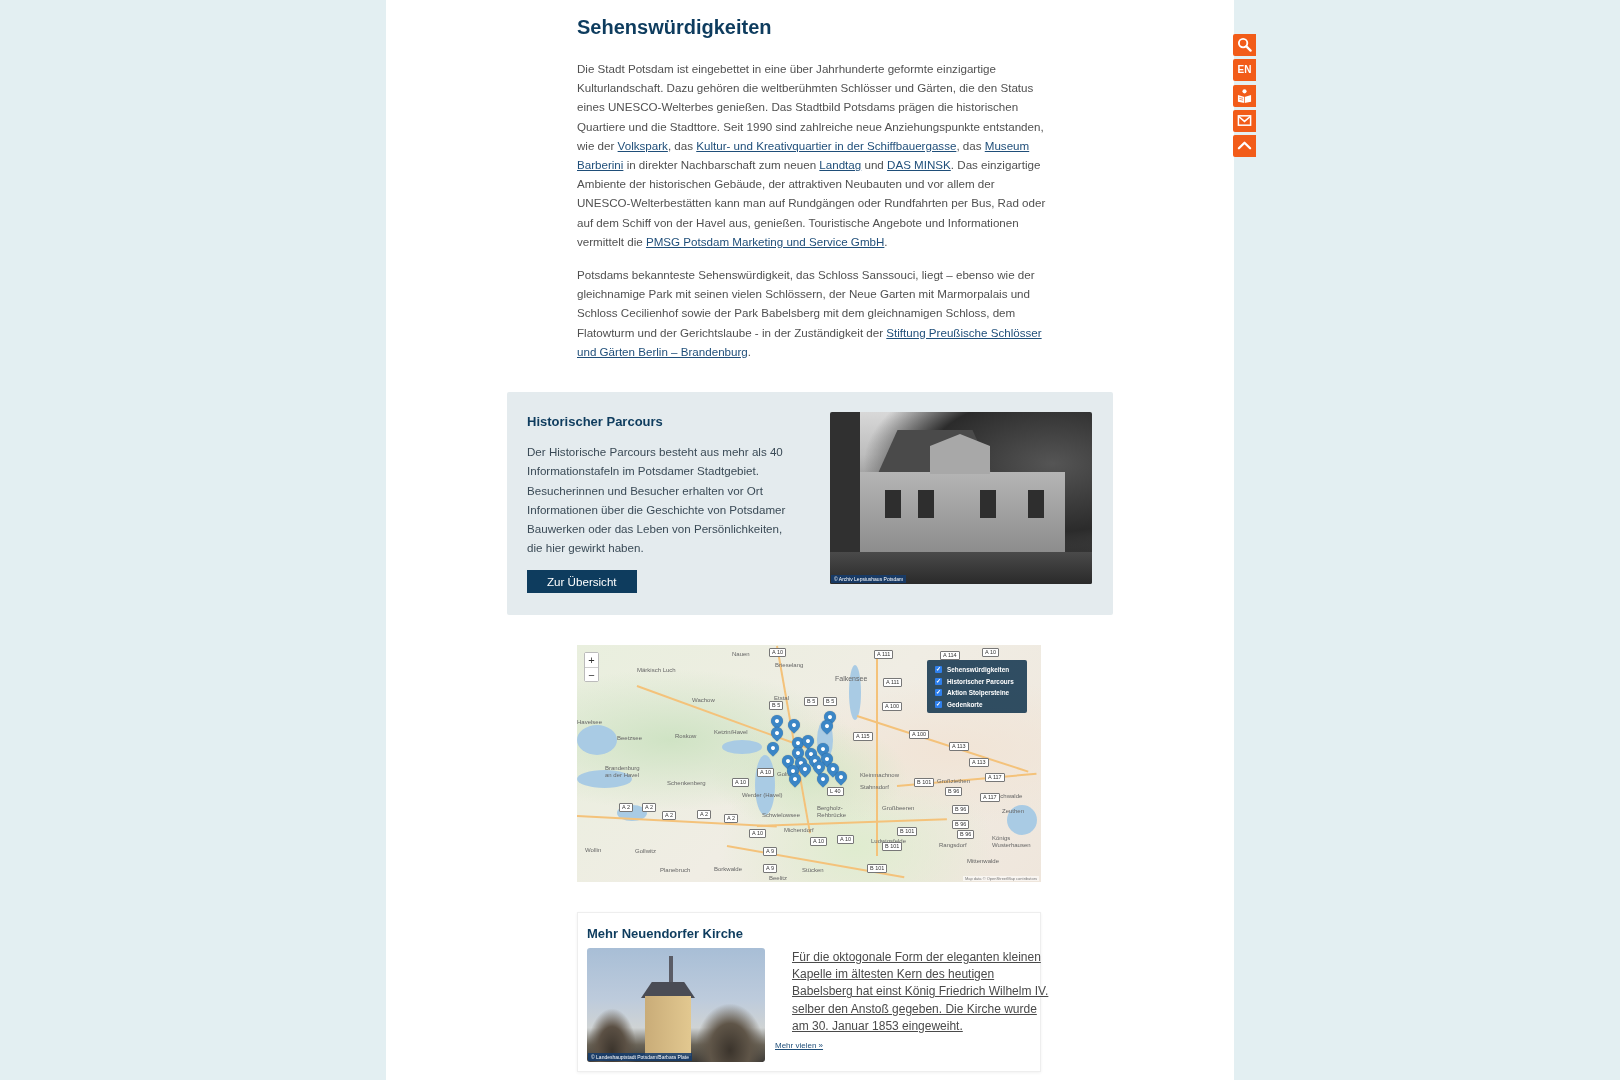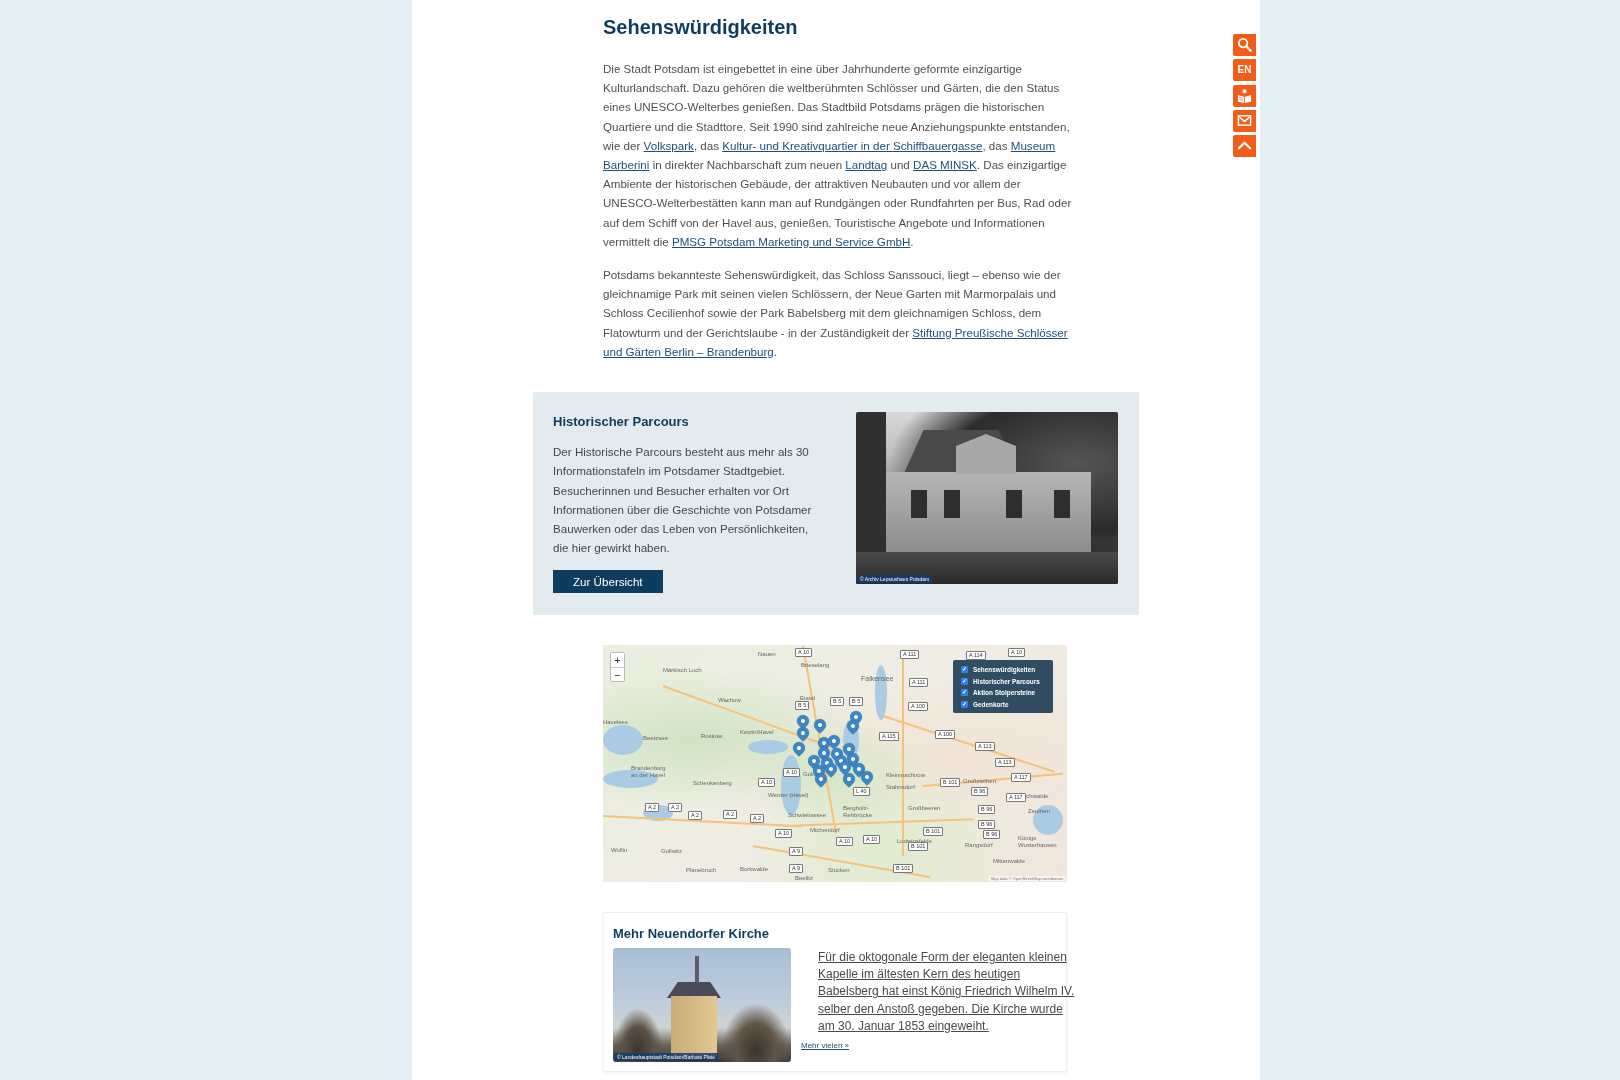--- a/index.html
+++ b/index.html
@@ -1,18 +1,18 @@
 <!DOCTYPE html>
 <html><head>
 <meta charset="utf-8">
 <style>
   * { box-sizing: border-box; margin: 0; padding: 0; }
   html, body { width: 1620px; height: 1080px; overflow: hidden; }
   body { background: #e3eff2; font-family: "Liberation Sans", sans-serif; color: #444; position: relative; }
-  .page { position: absolute; left: 386px; top: 0; width: 848px; height: 1080px; background: #fff; margin-left: 26px; }
+  .page { position: absolute; left: 386px; top: 0; width: 848px; height: 1080px; background: #fff; }
   .content { position: absolute; left: 191px; top: 0; width: 470px; }
   h1 { position: absolute; left: 0; top: 16px; font-size: 20px; font-weight: bold; color: #0e3c5e; white-space: nowrap; }
   .intro { position: absolute; left: 0; top: 59px; width: 470px; font-size: 11.6px; line-height: 19.2px; color: #505050; }
   .intro p { margin-bottom: 14px; }
   .intro a { color: #1f4e79; text-decoration: underline; }
 
   .parcours { position: absolute; left: 121px; top: 392px; width: 606px; height: 223px; background: #e4ebee; border-radius: 2px; }
   .parcours h2 { position: absolute; left: 20px; top: 22px; font-size: 13px; color: #0e3c5e; font-weight: bold; }
   .parcours .ptext { position: absolute; left: 20px; top: 50px; width: 270px; font-size: 11.6px; line-height: 19.3px; color: #3a4a56; }
   .parcours .btn { position: absolute; left: 20px; top: 178px; height: 23px; padding: 0 20px; background: #0e3c5e; color: #fff; font-size: 11.6px; line-height: 23px; border: none; }
@@ -72,21 +72,21 @@
   <div class="content">
     <h1>Sehenswürdigkeiten</h1>
     <div class="intro">
       <p><span>Die Stadt Potsdam ist eingebettet in eine über Jahrhunderte geformte einzigartige Kulturlandschaft. Dazu gehören die weltberühmten Schlösser und Gärten, die den Status eines UNESCO-Welterbes genießen. Das Stadtbild Potsdams prägen die historischen Quartiere und die Stadttore. Seit 1990 sind zahlreiche neue Anziehungspunkte entstanden, wie der </span><a href="#">Volkspark</a><span>, das </span><a href="#">Kultur- und Kreativquartier in der Schiffbauergasse</a><span>, das </span><a href="#">Museum Barberini</a><span> in direkter Nachbarschaft zum neuen </span><a href="#">Landtag</a><span> und </span><a href="#">DAS MINSK</a><span>.  Das einzigartige Ambiente der historischen Gebäude, der attraktiven Neubauten und vor allem der UNESCO-Welterbestätten kann man auf Rundgängen oder Rundfahrten per Bus, Rad oder auf dem Schiff von der Havel aus, genießen. Touristische Angebote und Informationen vermittelt die </span><a href="#">PMSG Potsdam Marketing und Service GmbH</a><span>.</span></p>
       <p><span>Potsdams bekannteste Sehenswürdigkeit, das Schloss Sanssouci, liegt – ebenso wie der gleichnamige Park mit seinen vielen Schlössern, der Neue Garten mit Marmorpalais und Schloss Cecilienhof sowie der Park Babelsberg mit dem gleichnamigen Schloss, dem Flatowturm und der Gerichtslaube - in der Zuständigkeit der </span><a href="#">Stiftung Preußische Schlösser und Gärten Berlin – Brandenburg</a><span>.</span></p>
     </div>
   </div>
 
   <div class="parcours">
     <h2>Historischer Parcours</h2>
-    <div class="ptext">Der Historische Parcours besteht aus mehr als 30 Informationstafeln im Potsdamer Stadtgebiet. Besucherinnen und Besucher erhalten vor Ort Informationen über die Geschichte von Potsdamer Bauwerken oder das Leben von Persönlichkeiten, die hier gewirkt haben.</div>
+    <div class="ptext">Der Historische Parcours besteht aus mehr als 40 Informationstafeln im Potsdamer Stadtgebiet. Besucherinnen und Besucher erhalten vor Ort Informationen über die Geschichte von Potsdamer Bauwerken oder das Leben von Persönlichkeiten, die hier gewirkt haben.</div>
     <button class="btn">Zur Übersicht</button>
     <div class="photo">
       <div class="roof"></div>
       <div class="house"></div>
       <div class="gable"></div>
       <div class="win" style="left:55px"></div>
       <div class="win" style="left:88px"></div>
       <div class="win" style="left:150px"></div>
       <div class="win" style="left:198px"></div>
       <div class="tree"></div>

